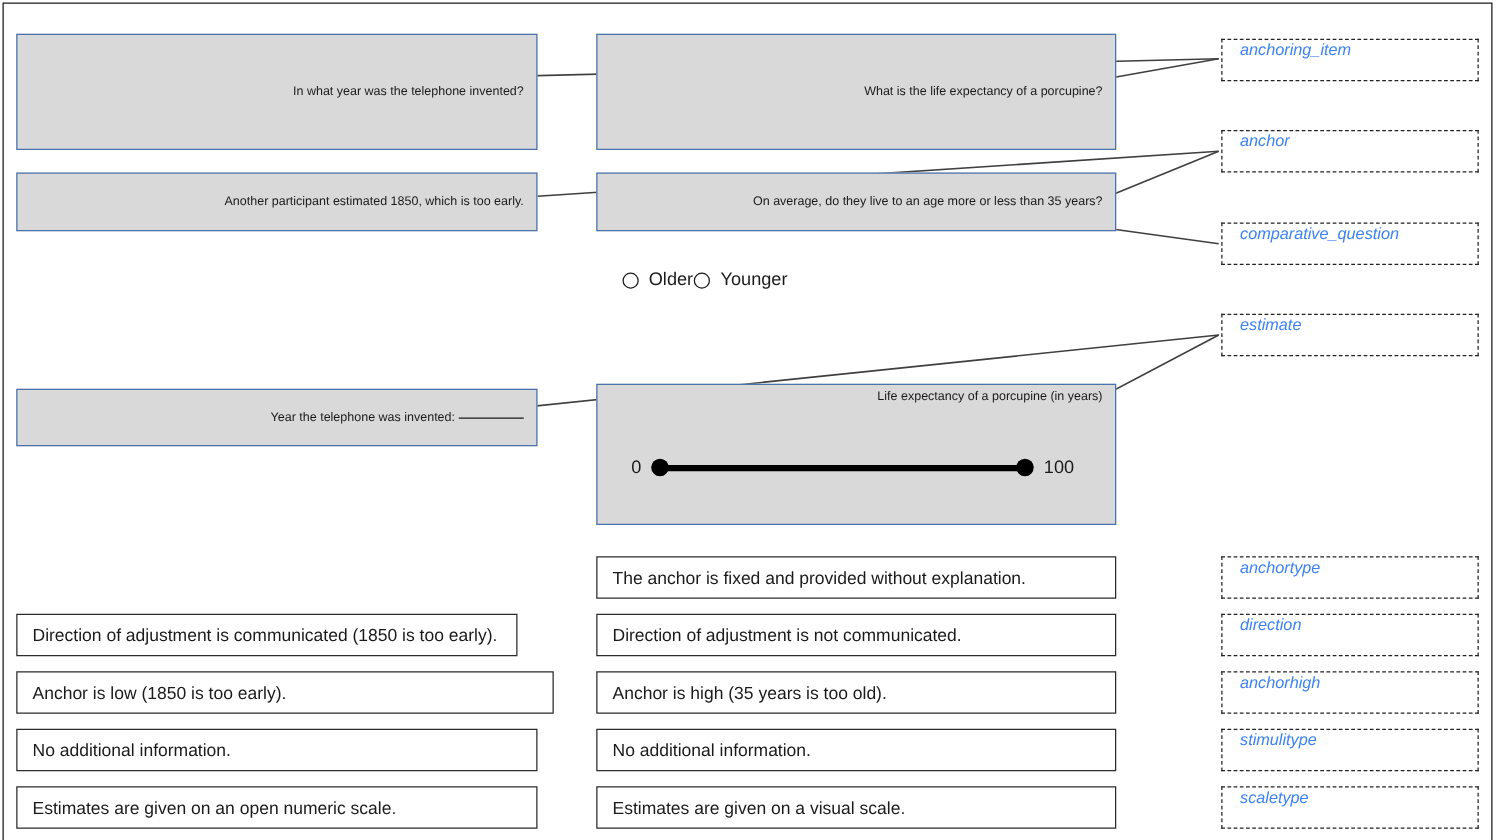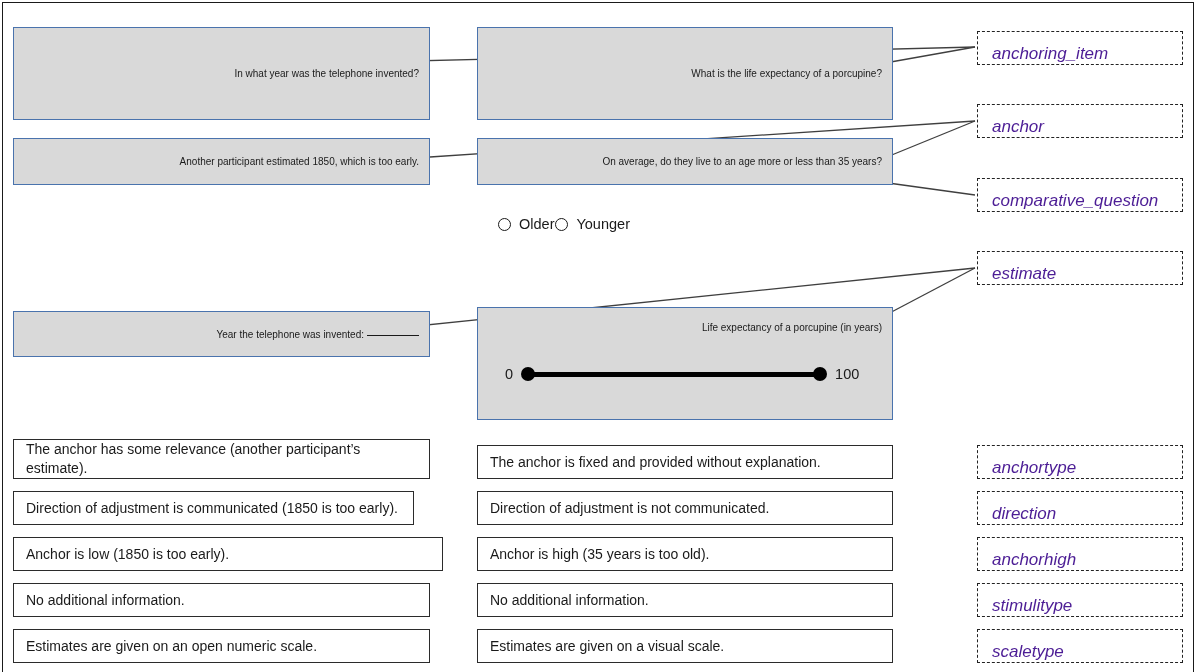--- a/index.html
+++ b/index.html
@@ -35,44 +35,44 @@
     display: flex;
     align-items: center;
     justify-content: flex-end;
     color: #1a1a1a;
     font-size: 10px;
     text-align: center;
     padding: 0 10px;
   }
   .stim-box.top-label {
     align-items: flex-start;
-    padding-top: 14px;
+    padding-top: 4px;
   }
   .attr-box {
     position: absolute;
     background: #ffffff;
     border: 1.6px solid #2b2b2b;
     box-sizing: border-box;
     display: flex;
     align-items: center;
     color: #1a1a1a;
     font-size: 14px;
     text-align: left;
     padding: 0 12px;
     line-height: 1.35;
   }
   .var-box {
     position: absolute;
     background: #ffffff;
     border: 1.7px dashed #222222;
     box-sizing: border-box;
     display: flex;
-    align-items: flex-end;
-    color: #4c1d95;
-    font-size: 17px;
+    align-items: flex-start;
+    color: #3b82f6;
+    font-size: 13px;
     font-style: italic;
     padding: 0 14px;
   }
   .radio-group {
     position: absolute;
     display: flex;
     gap: 1px;
   }
   .radio-row {
     display: flex;
@@ -221,23 +221,20 @@
   <div class="var-box" style="left:977px; top:104px; width:206px; height:34px;">
     <span>anchor</span>
   </div>
   <div class="var-box" style="left:977px; top:178px; width:206px; height:34px;">
     <span>comparative_question</span>
   </div>
   <div class="var-box" style="left:977px; top:251px; width:206px; height:34px;">
     <span>estimate</span>
   </div>
 
-  <div class="attr-box" style="left:13px; top:439px; width:417px; height:40px;">
-    <span>The anchor has some relevance (another participant’s estimate).</span>
-  </div>
   <div class="attr-box" style="left:13px; top:491px; width:401px; height:34px;">
     <span>Direction of adjustment is communicated (1850 is too early).</span>
   </div>
   <div class="attr-box" style="left:13px; top:537px; width:430px; height:34px;">
     <span>Anchor is low (1850 is too early).</span>
   </div>
   <div class="attr-box" style="left:13px; top:583px; width:417px; height:34px;">
     <span>No additional information.</span>
   </div>
   <div class="attr-box" style="left:13px; top:629px; width:417px; height:34px;">

